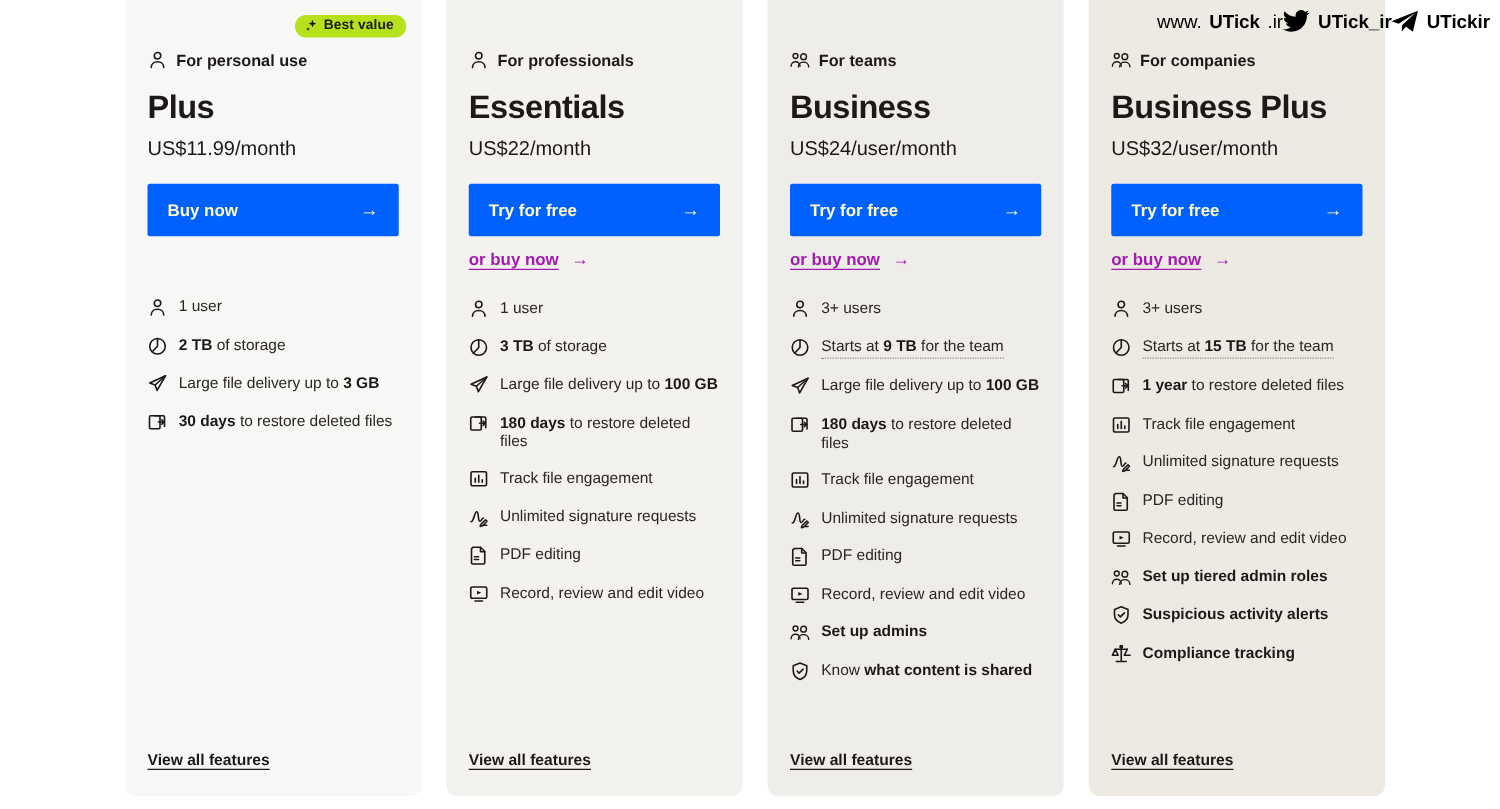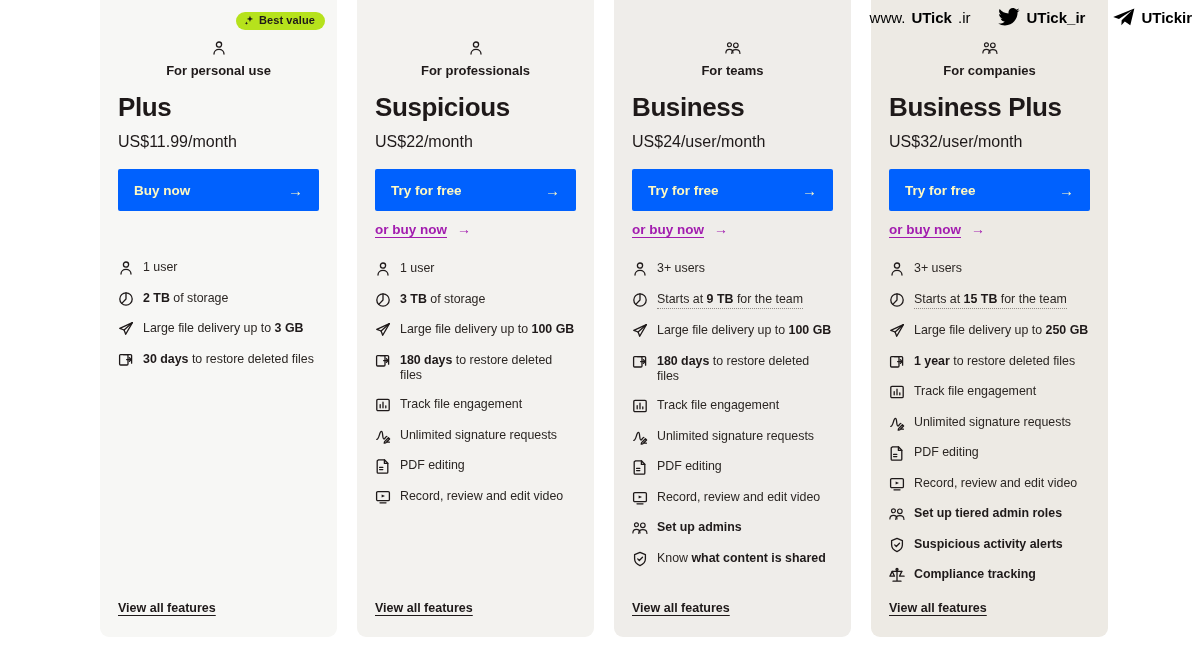--- a/index.html
+++ b/index.html
@@ -47,21 +47,20 @@
     gap: 4px;
     line-height: 1;
   }
   .badge svg { display: block; }
 
   .audience {
     display: flex; align-items: center; gap: 7px;
     font-size: 13px; font-weight: bold; color: #1e1919;
     margin-bottom: 14px;
     white-space: nowrap;
-    flex-direction: column;
   }
   .audience svg { flex: 0 0 auto; display: block; }
 
   .plan-name {
     font-size: 26px;
     font-weight: bold;
     color: #1e1919;
     letter-spacing: -.4px;
     margin-bottom: 10px;
     white-space: nowrap;
@@ -143,21 +142,20 @@
     cursor: pointer;
     width: fit-content;
   }
 
   
   .watermark {
     position: absolute;
     top: 8px; right: 8px;
     display: flex;
     align-items: flex-end;
-    gap: 28px;
     z-index: 20;
   }
   .wm-item {
     display: flex; align-items: center; gap: 6px;
     font-size: 15px; color: #000000;
     font-weight: bold;
     white-space: nowrap;
   }
   .wm-item .light { font-weight: normal; }
   .wm-item svg { display: block; }
@@ -232,21 +230,21 @@
 
     <div class="audience">
       <span>
             <svg viewBox="0 0 16 16" width="16" height="16">
               <circle cx="8" cy="4.6" r="2.6" stroke="#1e1919" stroke-width="1.3" fill="none" stroke-linecap="round" stroke-linejoin="round"></circle>
               <path d="M3 14c0-2.8 2.2-4.6 5-4.6S13 11.2 13 14" stroke="#1e1919" stroke-width="1.3" fill="none" stroke-linecap="round" stroke-linejoin="round"></path>
             </svg>
           </span>
       <span>For professionals</span>
     </div>
-    <div class="plan-name">Suspicious</div>
+    <div class="plan-name">Essentials</div>
     <div class="plan-price">US$22/month</div>
     <button class="cta">
       <span>Try for free</span>
       <span class="arrow">→</span>
     </button>
 
     <a class="secondary">
       <span class="label">or buy now</span>
       <span class="arrow">→</span>
     </a>
@@ -450,27 +448,20 @@
     </li>
     <li class="feature tooltip">
       <span class="ico"><svg viewBox="0 0 16 16" width="16" height="16">
                 <circle cx="8" cy="8" r="6.2" stroke="#1e1919" stroke-width="1.3" fill="none" stroke-linecap="round" stroke-linejoin="round"></circle>
                 <path d="M8 8 3.8 12.4M8 8V1.8" stroke="#1e1919" stroke-width="1.3" fill="none" stroke-linecap="round" stroke-linejoin="round"></path>
               </svg></span>
       <span class="txt">Starts at <b>15 TB</b> for the team</span>
     </li>
     <li class="feature">
       <span class="ico"><svg viewBox="0 0 16 16" width="16" height="16">
-                <path d="M14.4 1.6 1.8 7.4l4.3 1.6 1.6 4.3z" stroke="#1e1919" stroke-width="1.3" fill="none" stroke-linecap="round" stroke-linejoin="round"></path>
-                <path d="M14.4 1.6 6.1 9" stroke="#1e1919" stroke-width="1.3" fill="none" stroke-linecap="round" stroke-linejoin="round"></path>
-              </svg></span>
-      <span class="txt">Large file delivery up to <b>250 GB</b></span>
-    </li>
-    <li class="feature">
-      <span class="ico"><svg viewBox="0 0 16 16" width="16" height="16">
                 <rect x="1.6" y="2.6" width="8.4" height="10.4" rx="1" stroke="#1e1919" stroke-width="1.3" fill="none" stroke-linecap="round" stroke-linejoin="round"></rect>
                 <path d="M5.4 2.6h7.2a1 1 0 0 1 1 1v7.6" stroke="#1e1919" stroke-width="1.3" fill="none" stroke-linecap="round" stroke-linejoin="round"></path>
                 <path d="M8.6 7.6h4.6M11.4 5.8l1.8 1.8-1.8 1.8" stroke="#1e1919" stroke-width="1.3" fill="none" stroke-linecap="round" stroke-linejoin="round"></path>
               </svg></span>
       <span class="txt"><b>1 year</b> to restore deleted files</span>
     </li>
     <li class="feature">
       <span class="ico"><svg viewBox="0 0 16 16" width="16" height="16">
                 <rect x="1.8" y="2.4" width="12.4" height="11.2" rx="1.2" stroke="#1e1919" stroke-width="1.3" fill="none" stroke-linecap="round" stroke-linejoin="round"></rect>
                 <path d="M5.2 10.8V7.6M8 10.8V5.2M10.8 10.8V8.8" stroke="#1e1919" stroke-width="1.3" fill="none" stroke-linecap="round" stroke-linejoin="round"></path>

